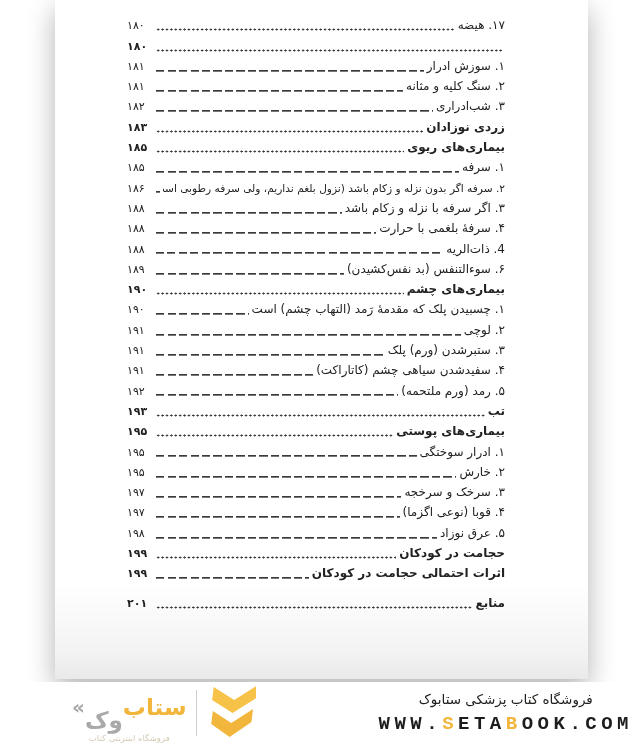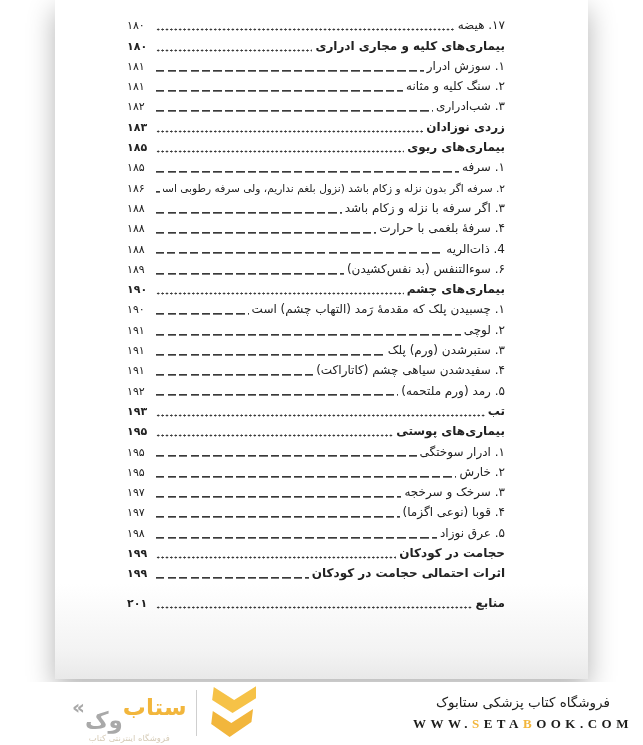--- a/index.html
+++ b/index.html
@@ -77,38 +77,37 @@
   .logo-subtitle{font-size:8.5px;color:var(--logo-subtitle);letter-spacing:.5px;}
   .logo-divider{width:1.5px;height:46px;background:#cfcfcf;}
   .logo-mark{width:50px;height:56px;display:block;}
   .store{
     display:flex;flex-direction:column;align-items:center;gap:6px;
     margin-left:auto;
     justify-content:center;
   }
   .store-name{font-size:13.5px;color:var(--ink);direction:rtl;}
   .store-url{
-    font-size:13px;font-weight:bold;color:var(--ink);
+    font-size:19px;font-weight:bold;color:var(--ink);
     letter-spacing:4.5px;white-space:nowrap;
-    font-family:Liberation Serif, serif;
+    font-family:Liberation Mono, monospace;
   }
   .store-url .accent{color:var(--accent);}
 </style>
 </head>
 <body>
 
 <div class="sheet">
   <div class="toc" dir="rtl">
       <div class="toc-row">
     <span class="toc-title">۱۷. هیضه</span>
     <span class="toc-leader dots"></span>
     <span class="toc-page">۱۸۰</span>
   </div>
       <div class="toc-row bold">
-    <span class="toc-title">بیماری‌های کلیه و مجاری ادراری</span>
     <span class="toc-leader dots"></span>
     <span class="toc-page">۱۸۰</span>
   </div>
       <div class="toc-row">
     <span class="toc-title">۱. سوزش ادرار</span>
     <span class="toc-leader dash"></span>
     <span class="toc-page">۱۸۱</span>
   </div>
       <div class="toc-row">
     <span class="toc-title">۲. سنگ کلیه و مثانه</span>

